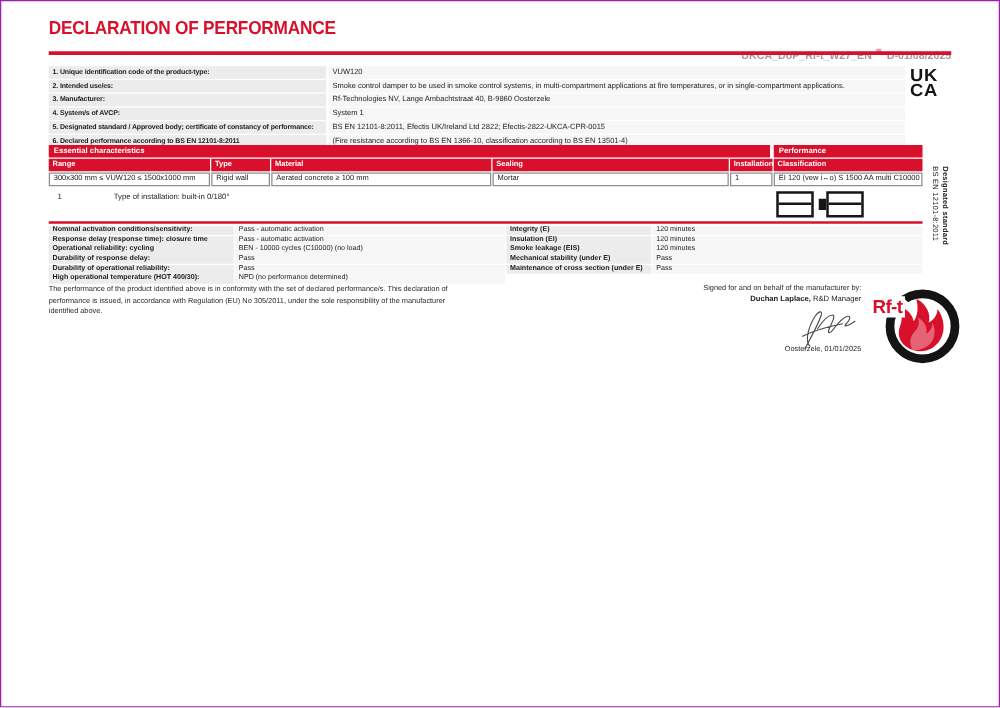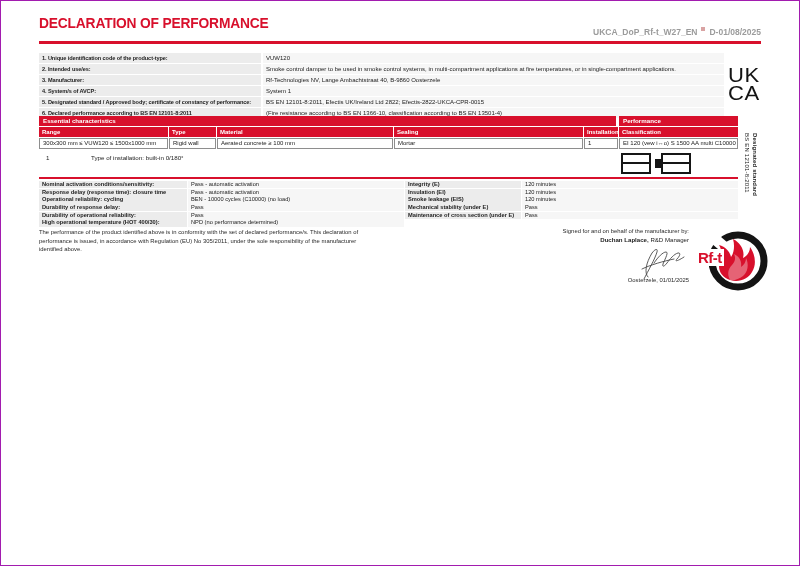--- a/index.html
+++ b/index.html
@@ -5,34 +5,34 @@
   * { margin:0; padding:0; box-sizing:border-box; }
   html,body { background:#ffffff; }
   body { font-family:"Liberation Sans", sans-serif; color:#222; }
   .page { position:relative; width:800px; height:566px; background:#fff;
           border:1px solid #a21caf; overflow:hidden; }
 
   
   .title { position:absolute; left:38px; top:13px; font-size:15px; font-weight:bold;
            color:#d8102c; letter-spacing:-0.2px; transform:scaleX(0.92);
            transform-origin:left center; white-space:nowrap; }
-  .doc-ref { position:absolute; right:38px; top:26px; font-size:8.5px; font-weight:bold;
+  .doc-ref { position:absolute; right:38px; top:38px; font-size:8.5px; font-weight:bold;
              color:#9b9b9b; display:flex; align-items:flex-start; gap:4px;padding-left:16px; }
   .doc-ref .sq { width:4px; height:4px; background:#d9a3a3; display:inline-block; }
   .rule { position:absolute; left:38px; right:38px; top:40px; height:3px; background:#d8102c; }
 
   
   .info { position:absolute; left:38px; top:52px; width:685px; }
   .info .row { display:flex; height:10px; margin-bottom:1px; }
   .info .lbl { width:222px; background:#ececec; font-size:5.6px; font-weight:bold;
                line-height:10px; padding-left:3px; letter-spacing:-0.1px; white-space:nowrap; }
   .info .val { flex:1; margin-left:2px; background:#f6f6f6; font-size:6px;
                line-height:10px; padding-left:3px; white-space:nowrap; overflow:hidden; }
 
-  .ukca { position:absolute; left:727px; top:65px; font-size:21px; font-weight:400;
+  .ukca { position:absolute; left:727px; top:53px; font-size:14px; font-weight:700;
           line-height:0.88; color:#141414; letter-spacing:0.5px; transform:scaleX(1.05);
           transform-origin:left top; }
 
   
   .bar { position:absolute; top:115px; height:10px; background:#d8102c; color:#fff;
          font-size:6.2px; font-weight:bold; line-height:10px; padding-left:4px; }
   .bar.essential { left:38px; width:577px; }
   .bar.performance { left:618px; width:119px; }
   .char-head { position:absolute; left:38px; top:126px; height:10px; display:flex; }
   .char-head .c { background:#d8102c; color:#fff; font-size:6px; font-weight:bold;
@@ -71,21 +71,21 @@
   .signed { position:absolute; right:110px; top:227px; text-align:right; }
   .signed .s1 { font-size:5.9px; color:#2a2a2a; }
   .signed .s2 { font-size:6.1px; margin-top:2px; }
   .signed .name { font-weight:bold; }
   .signature { position:absolute; left:633px; top:242px; }
   .place-date { position:absolute; right:110px; top:276px; font-size:5.9px; color:#2a2a2a; }
 
   
   .rft { position:absolute; left:699px; top:227px; width:70px; height:66px; }
   .rft .word { position:absolute; left:-4px; top:9px; font-size:15px; font-weight:900;
-               color:#d8102c; background:#fff; padding:0 2px; letter-spacing:-0.5px; z-index:2;margin-top:12px; }
+               color:#d8102c; background:#fff; padding:0 2px; letter-spacing:-0.5px; z-index:2; }
 
   
   .sidebar { position:absolute; left:742px; top:132px; height:84px;
              writing-mode:vertical-rl; font-size:6px; line-height:8px;
              letter-spacing:0.2px; color:#222; }
   .sidebar .b { font-weight:bold; display:block; }
   .sidebar .n { display:block; }
 </style>
 </head>
 <body>

